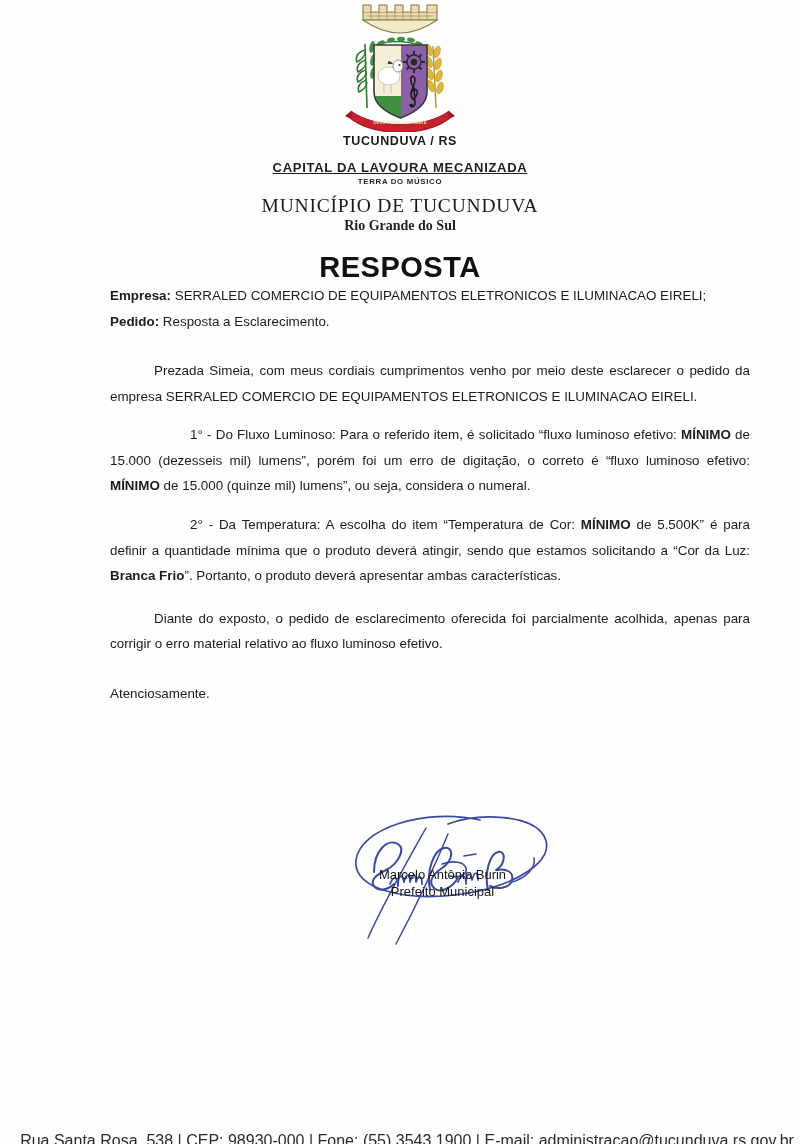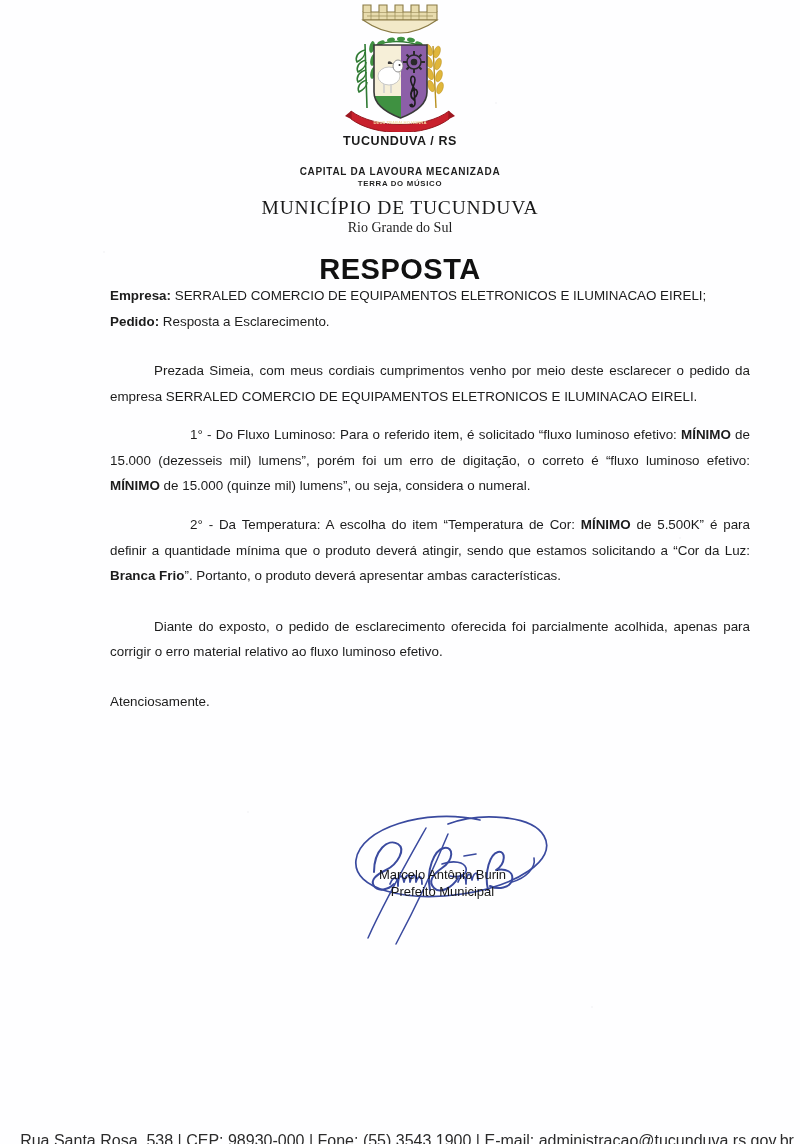--- a/index.html
+++ b/index.html
@@ -32,45 +32,47 @@
   .crest-wrap svg { display: block; width: 118px; height: 132px; }
 
   .city-line {
     font-size: 12.5px;
     font-weight: bold;
     letter-spacing: 0.6px;
     color: #1a1a1a;
     margin-top: 2px;
   }
   .city-sub1 {
-    font-size: 10px;
+    font-size: 13px;
     font-weight: bold;
     letter-spacing: 0.7px;
     color: #1f1f1f;
-    margin-top: 18px;
+    margin-top: 12px;
+    text-decoration: underline;
   }
   .city-sub2 {
     font-size: 7.8px;
     font-weight: bold;
     letter-spacing: 0.7px;
     color: #1f1f1f;
     margin-top: 2px;
   }
   .muni {
     font-family: "Liberation Serif", serif;
     font-size: 19.5px;
     letter-spacing: 0.8px;
     color: #1a1a1a;
     margin-top: 9px;
   }
   .state {
     font-family: "Liberation Serif", serif;
     font-size: 14px;
     color: #1f1f1f;
     margin-top: 1px;
+    font-weight: bold;
   }
   .doc-title {
     font-size: 29px;
     font-weight: bold;
     letter-spacing: 0.5px;
     color: #111;
     margin-top: 17px;
   }
 
   
@@ -98,21 +100,21 @@
     text-align: justify;
     text-justify: inter-word;
     margin-top: 8px;
     text-indent: 80px;
   }
   .item.tight { margin-top: 8px; }
 
   .closing {
     text-align: justify;
     text-justify: inter-word;
-    margin-top: 25px;
+    margin-top: 17px;
     text-indent: 44px;
   }
   .regards {
     margin-top: 24px;
     text-indent: 0;
     text-align: left;
   }
 
   
   .signature {

